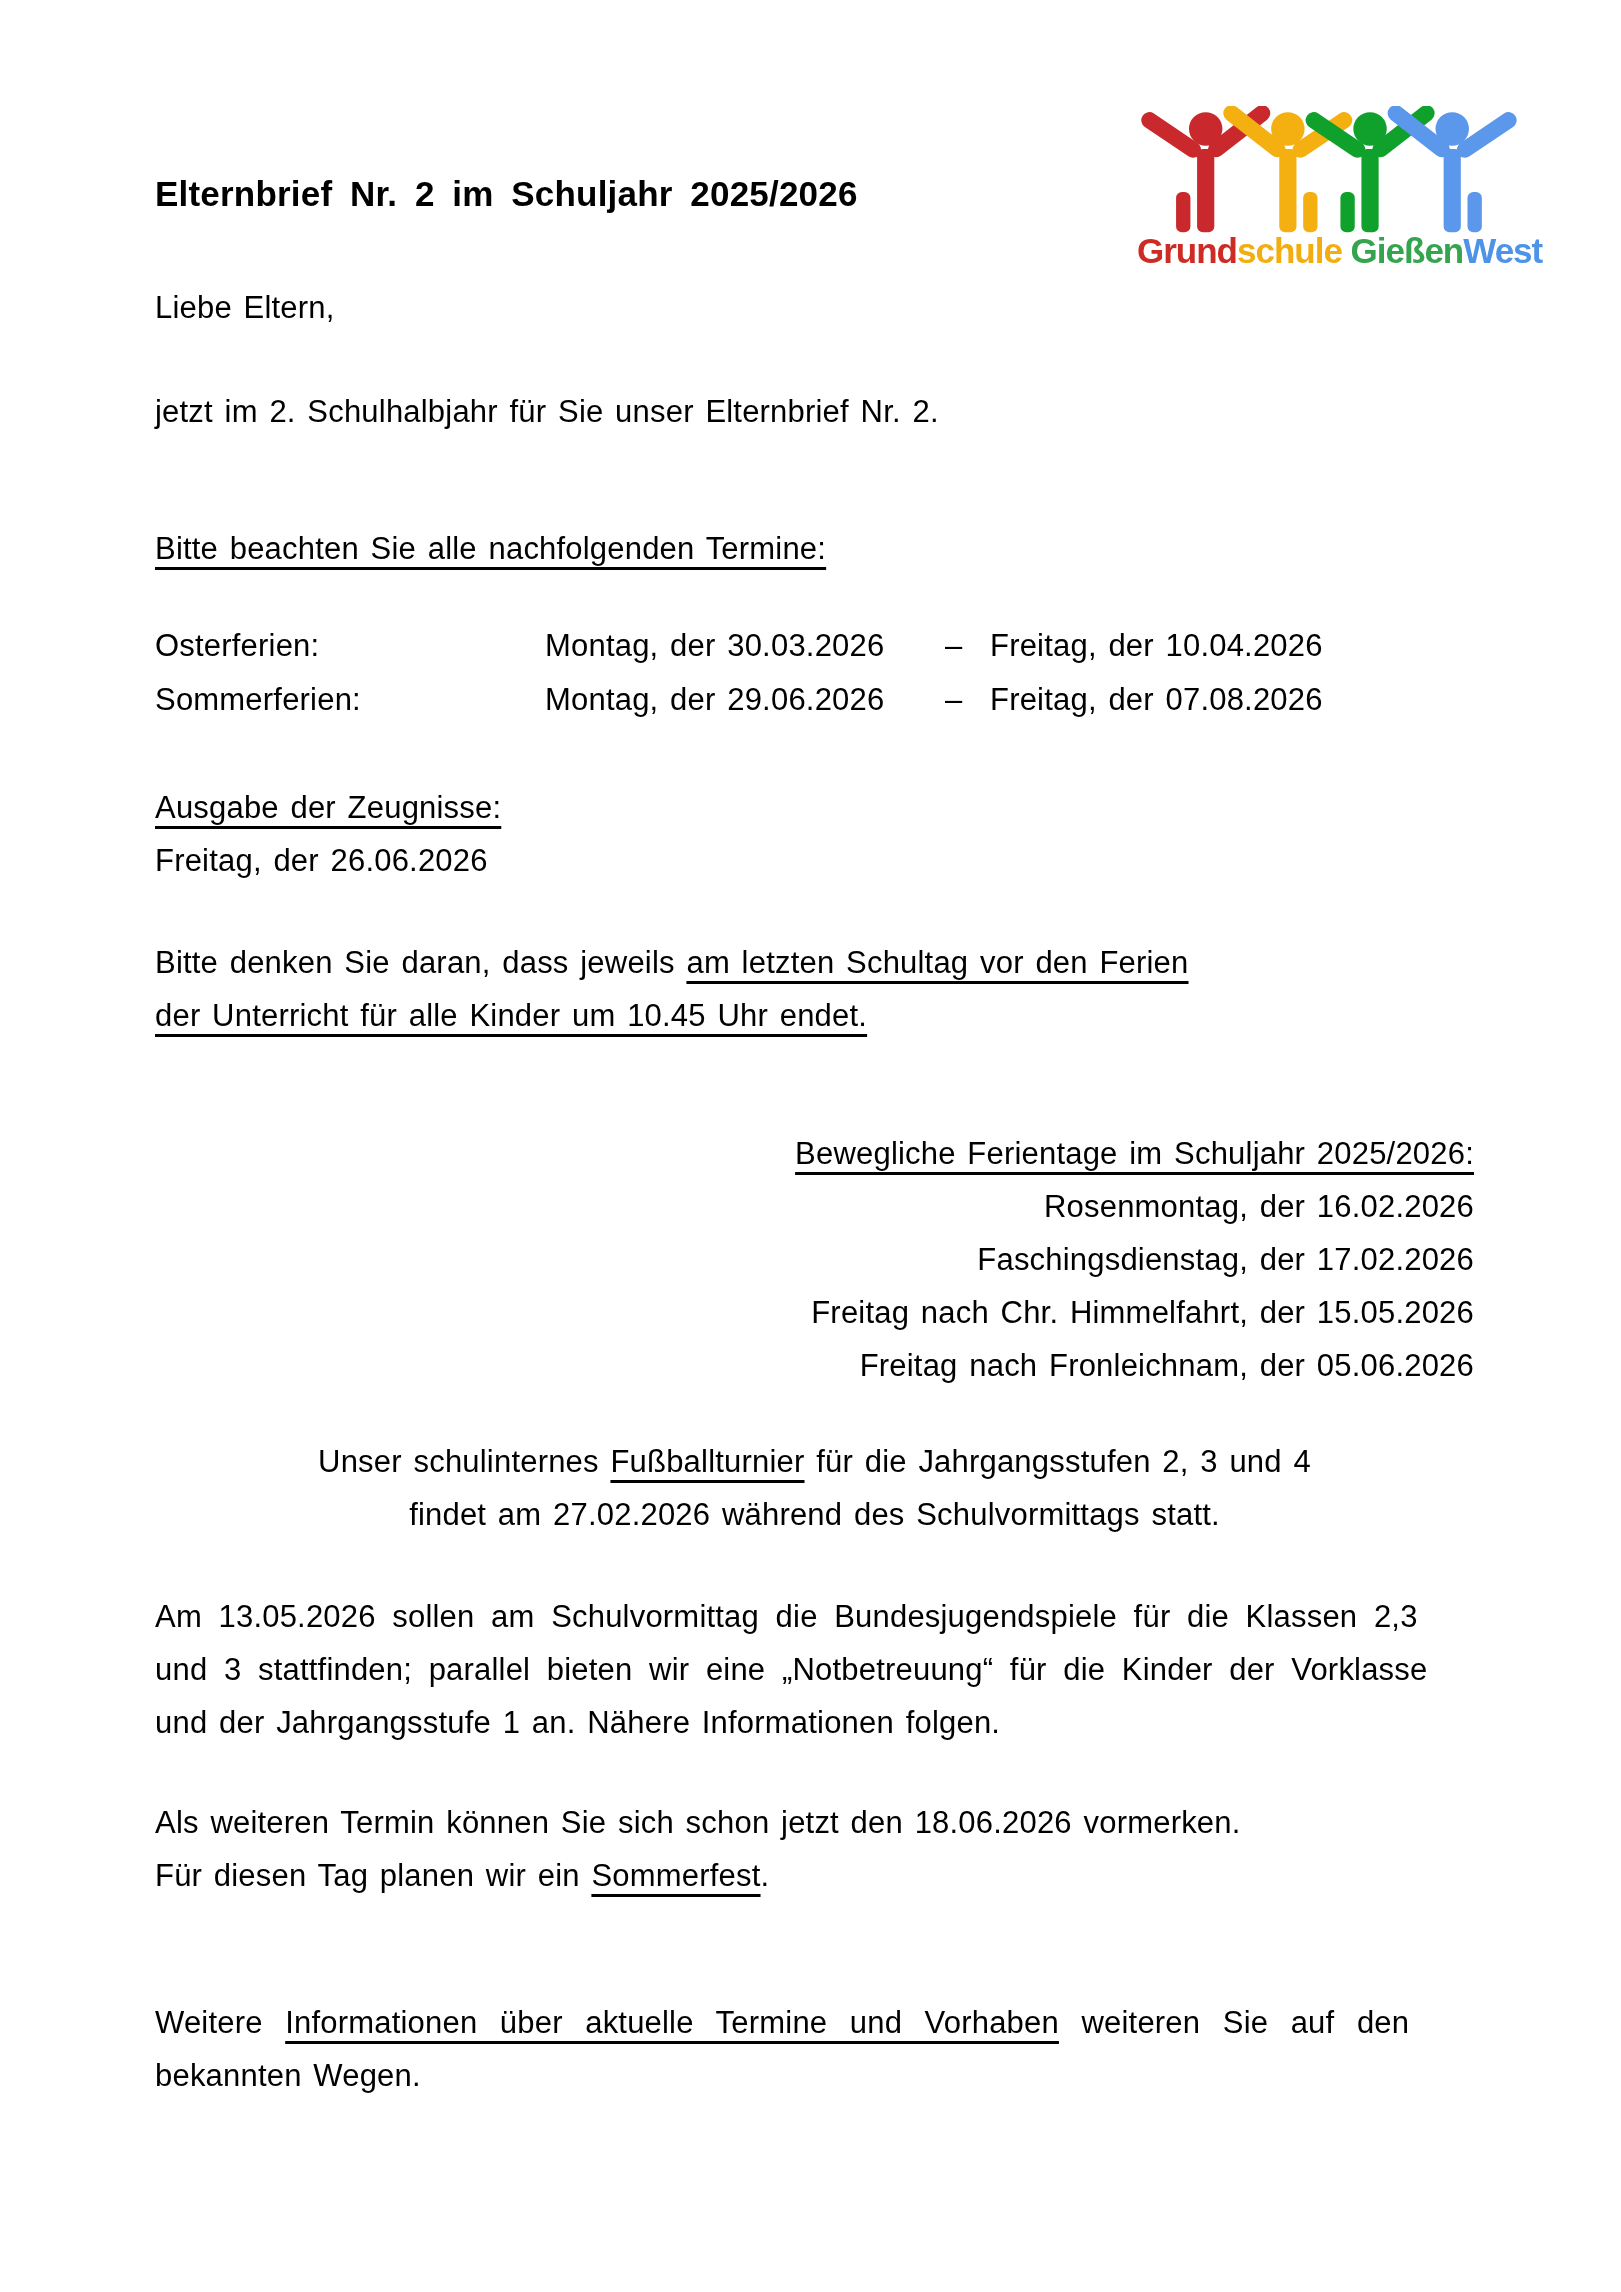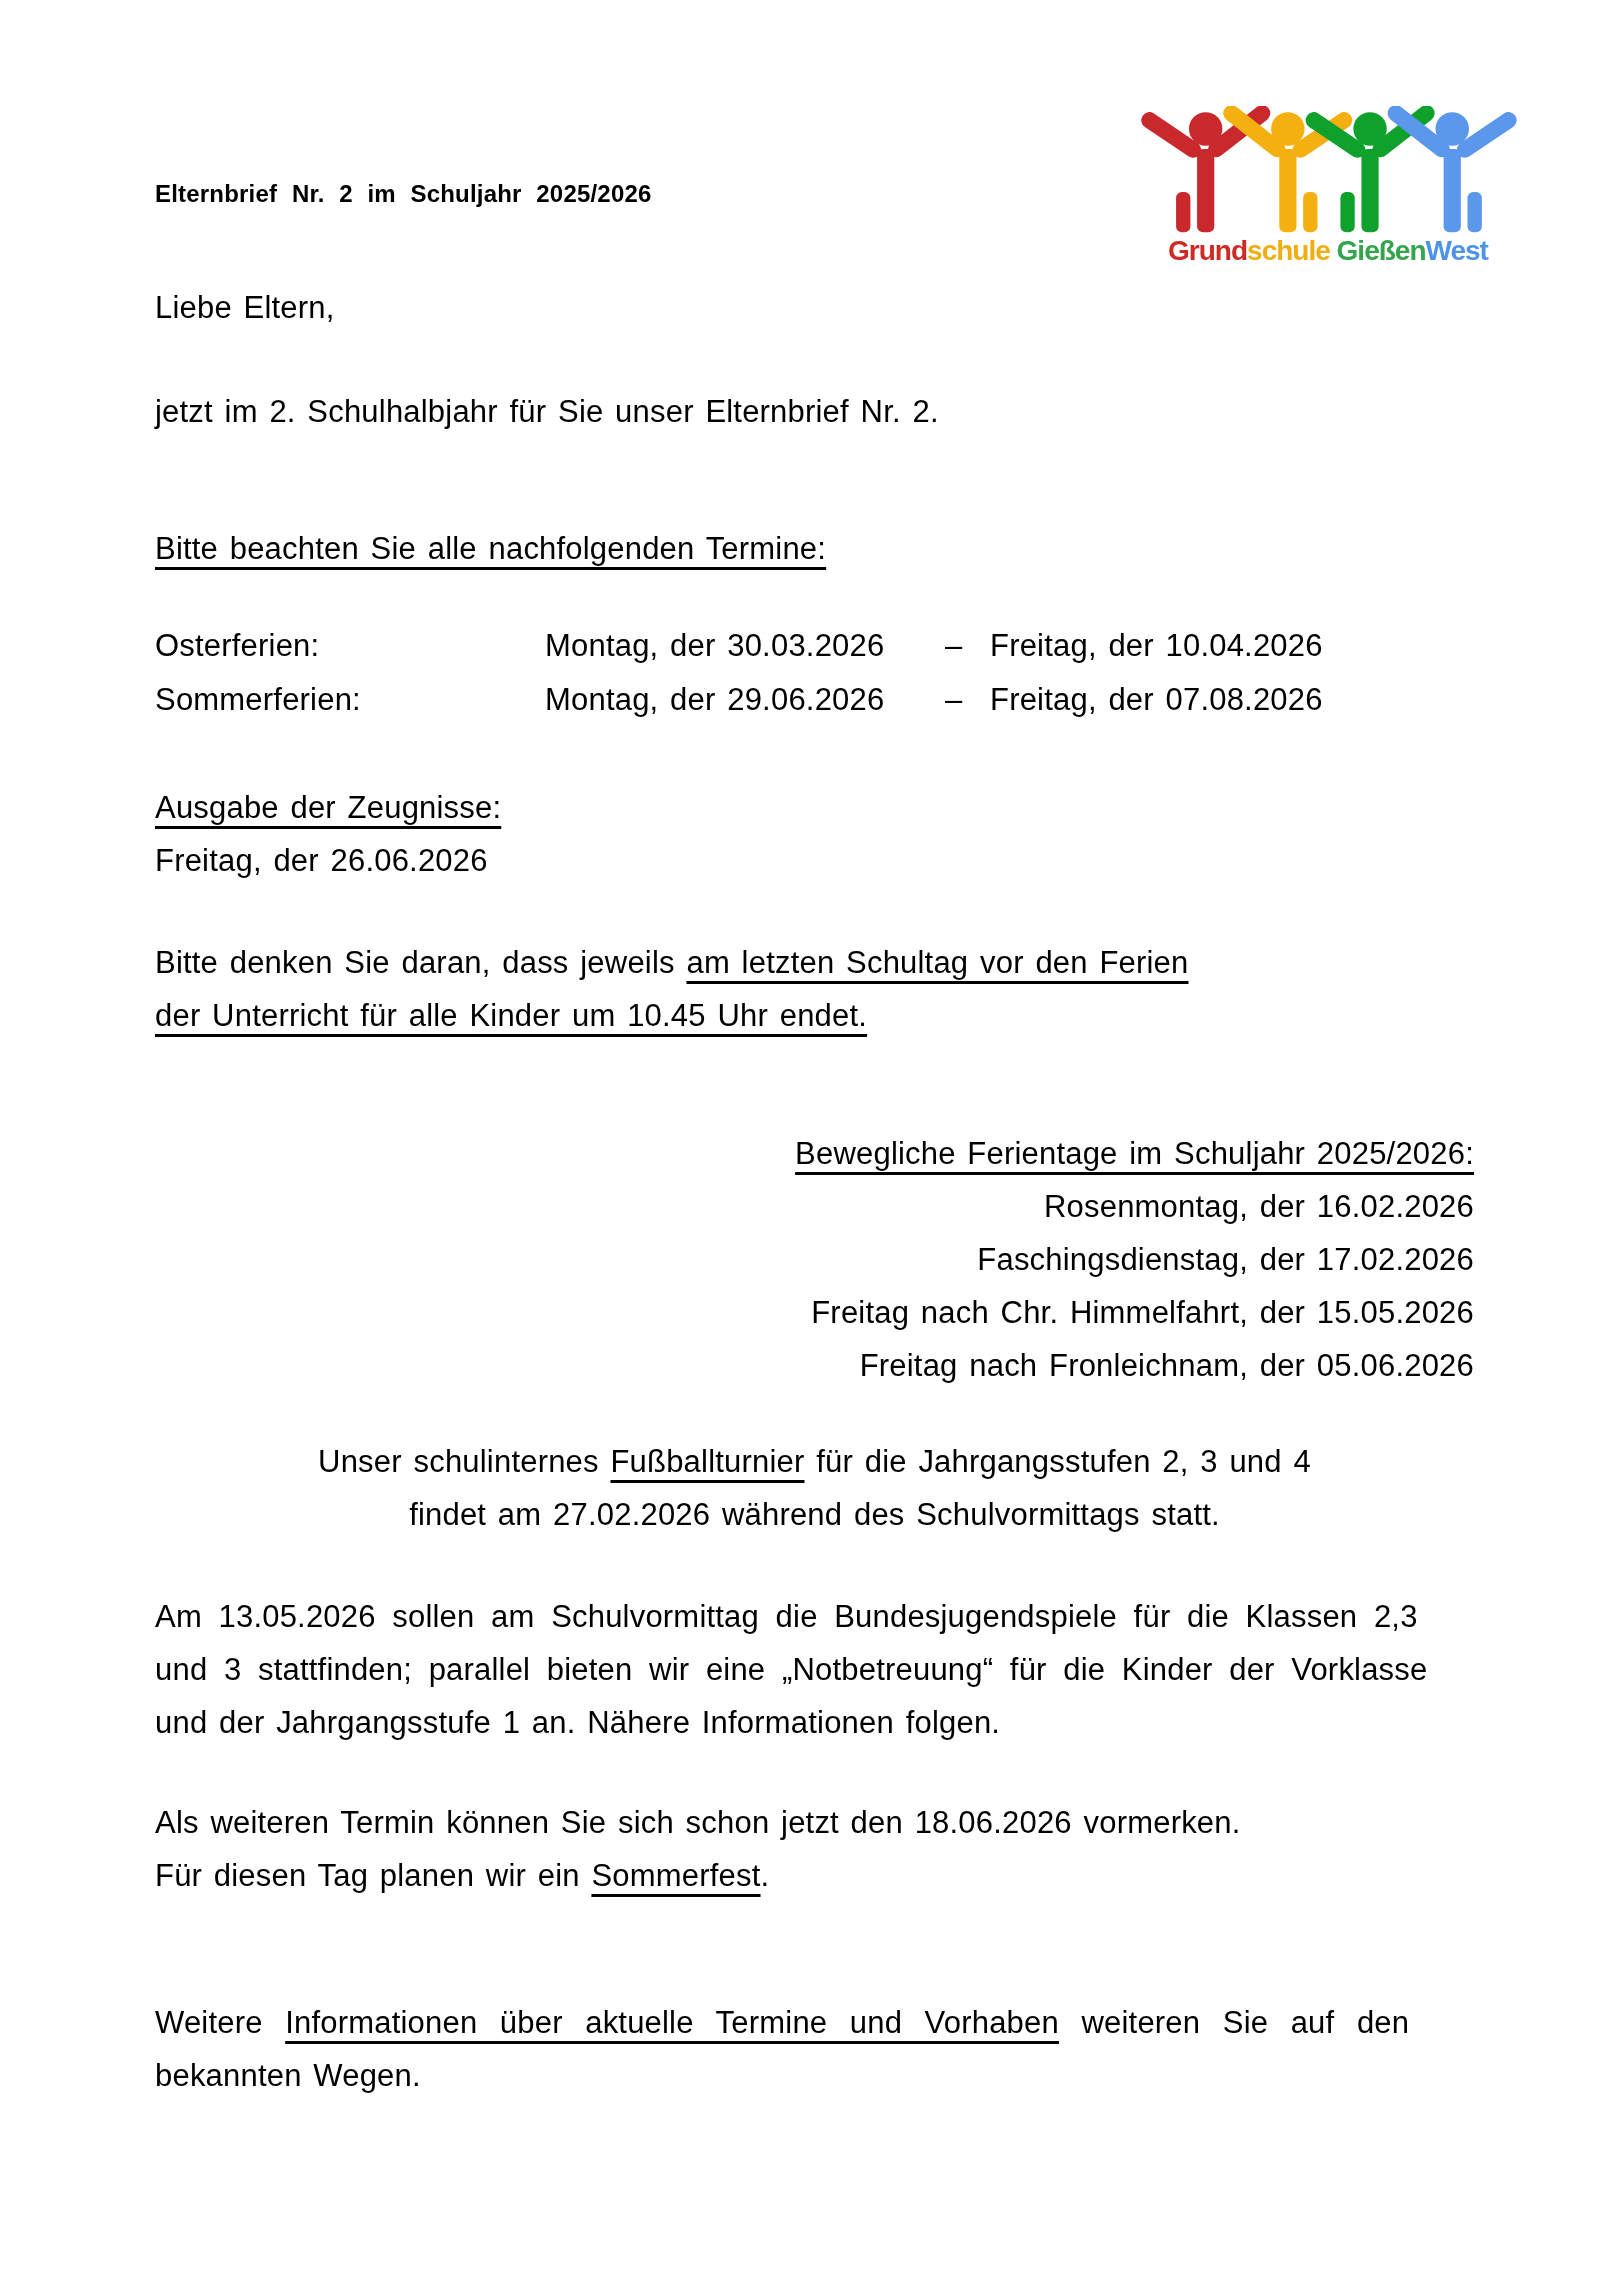--- a/index.html
+++ b/index.html
@@ -21,40 +21,40 @@
     box-sizing: border-box;
     padding: 167px 147px 0 155px;
     overflow: hidden;
   }
   .header {
     position: relative;
     height: 53px;
   }
   .title {
     margin: 0;
-    font-size: 24px;
+    font-size: 35px;
     font-weight: bold;
     line-height: 53px;
     word-spacing: 7.8px;
     white-space: nowrap;
   }
   .logo {
     position: absolute;
     top: -61px;           
     right: -45px;
     width: 382px;
   }
   .logo svg {
     display: block;
     width: 382px;
     height: 129px;
   }
   .logo-text {
     margin-top: -3.9px;
-    font-size: 28px;
+    font-size: 35px;
     font-weight: bold;
     line-height: 39px;
     letter-spacing: -1px;
     word-spacing: 0;
     white-space: nowrap;
     text-align: center;
   }
   .line {
     white-space: nowrap;
   }

